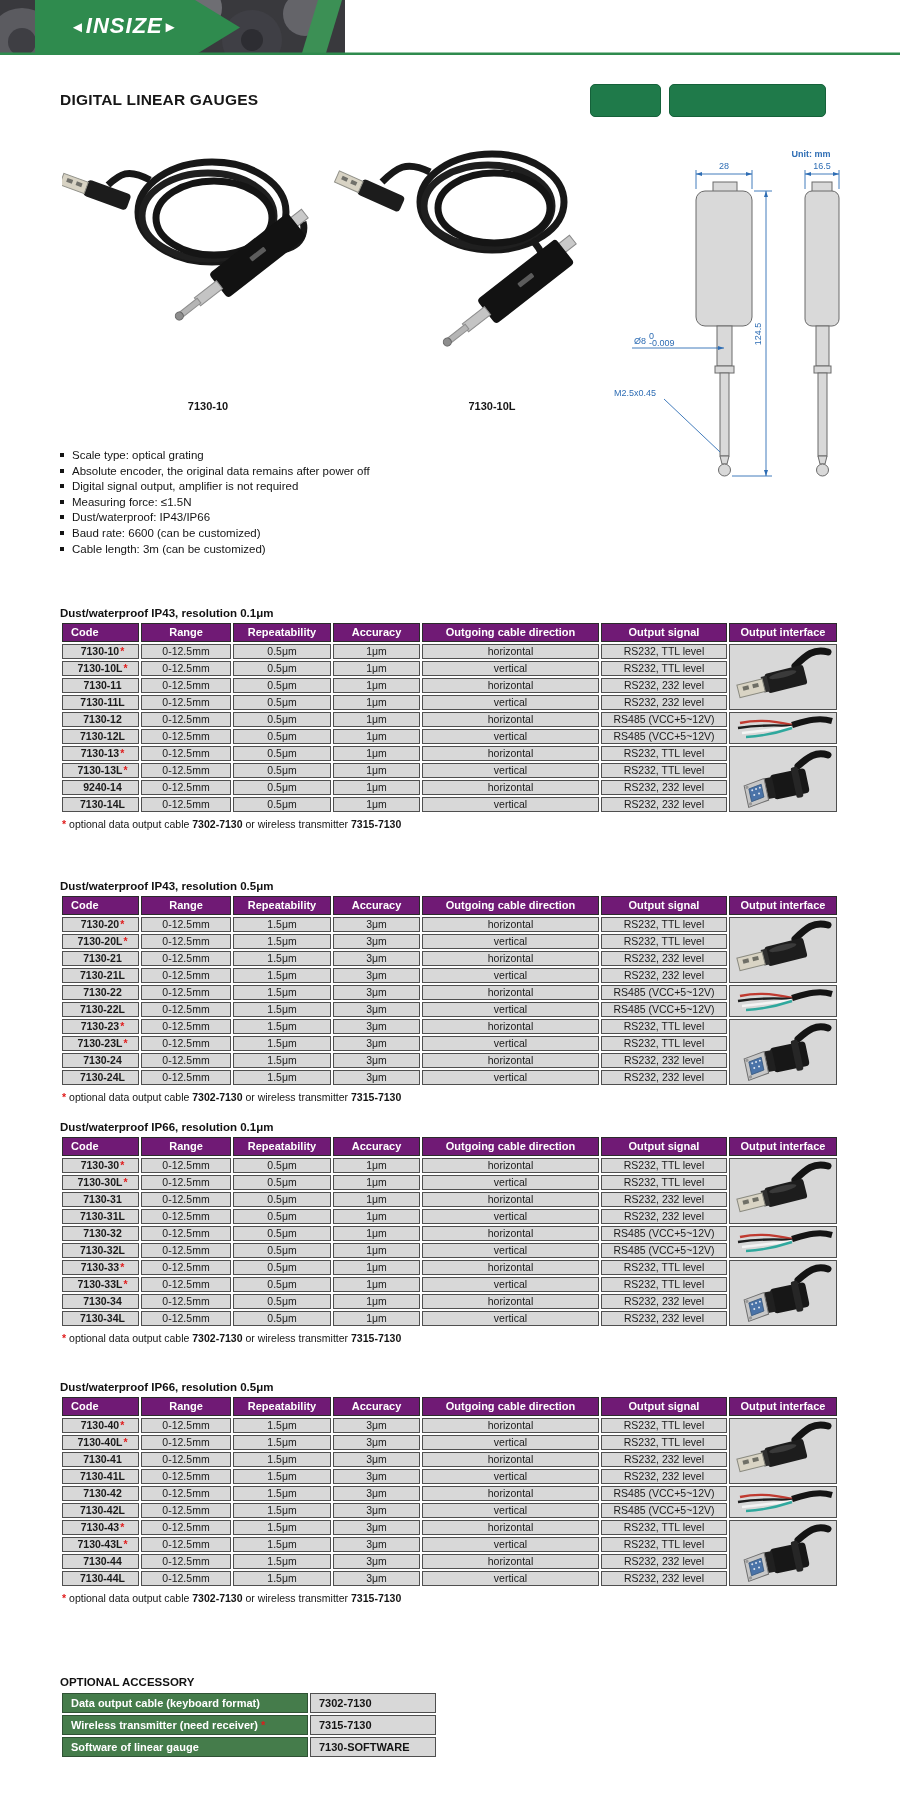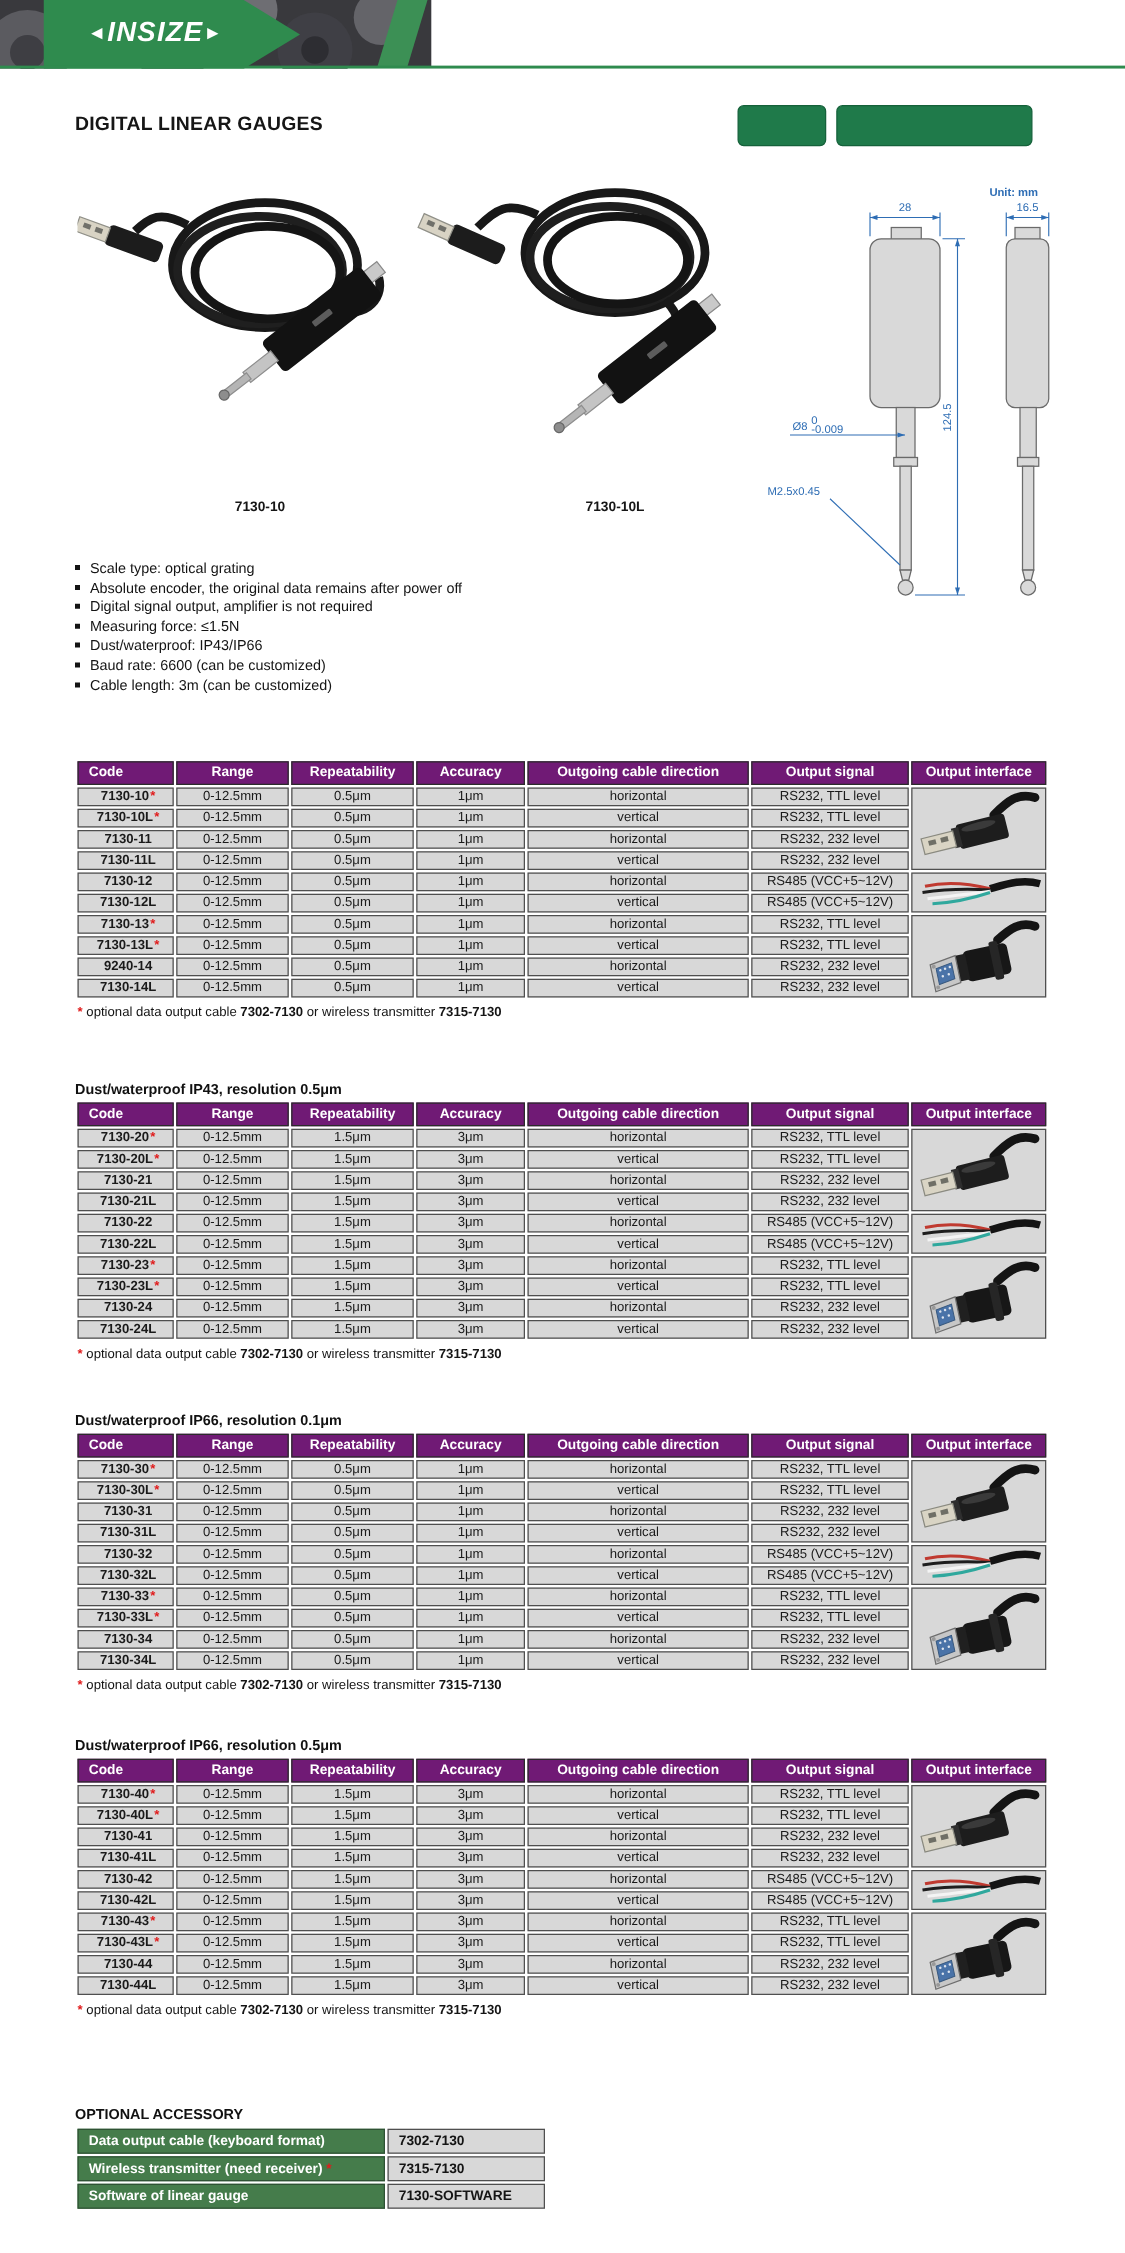--- a/index.html
+++ b/index.html
@@ -38,21 +38,21 @@
   .plabelB { left:372px; top:268px; }
   .drawing { position:absolute; left:536px; top:2px; }
   .features { position:absolute; left:0; top:316px; list-style:none; }
   .features li { font-size:11.5px; line-height:15.6px; color:#141414; }
   .features li::before {
     content:""; display:inline-block; width:4px; height:4px; background:#141414;
     margin-right:8px; vertical-align:2px;
   }
   
   .spec-section { }
-  .sec1 { margin-top:49px; } .sec2 { margin-top:50px; } .sec3 { margin-top:42px; } .sec4 { margin-top:37px; }
+  .sec1 { margin-top:49px; } .sec2 { margin-top:50px; } .sec3 { margin-top:18px; } .sec4 { margin-top:37px; }
   .spec-title { font-size:11.5px; font-weight:bold; color:#111; margin-bottom:2px; }
   table.spec { border-collapse:separate; border-spacing:2px; table-layout:fixed; width:766px; }
   table.spec th {
     background:#701a75; color:#fff; font-size:11px; font-weight:bold;
     border:1px solid #2b2b2b; padding:2px 2px; line-height:13px; text-align:center;
   }
   table.spec th.th-code { text-align:left; padding-left:8px; }
   table.spec td {
     background:#d8d8d8; border:1px solid #4f4f4f; font-size:10.5px;
     text-align:center; padding:0 3px; height:15px; line-height:13px; color:#1a1a1a;
@@ -225,20 +225,21 @@
         <li>Absolute encoder, the original data remains after power off</li>
         <li>Digital signal output, amplifier is not required</li>
         <li>Measuring force: ≤1.5N</li>
         <li>Dust/waterproof: IP43/IP66</li>
         <li>Baud rate: 6600 (can be customized)</li>
         <li>Cable length: 3m (can be customized)</li>
       </ul>
   </div>
 
   <section class="spec-section sec1">
+    <h3 class="spec-title">Dust/waterproof IP43, resolution 0.1μm</h3>
     <table class="spec">
       <colgroup>
           <col style="width:77px">
           <col style="width:90px">
           <col style="width:98px">
           <col style="width:87px">
           <col style="width:177px">
           <col style="width:126px">
           <col style="width:108px">
         </colgroup>

